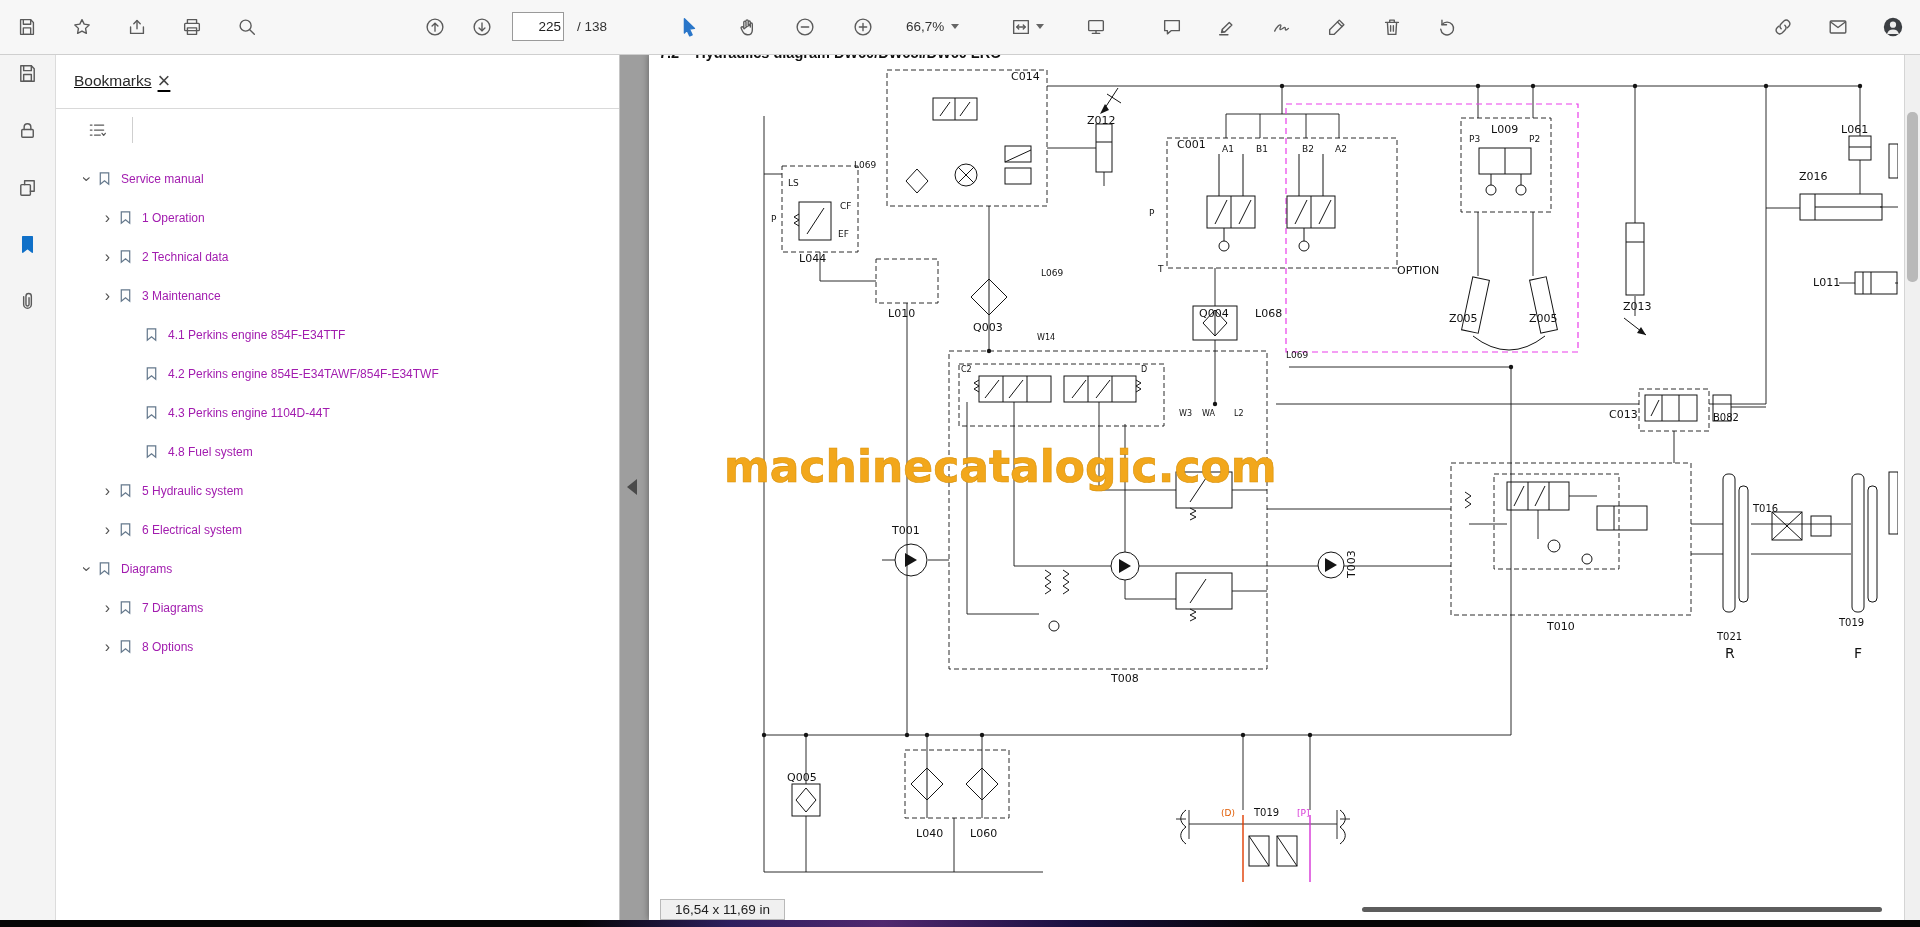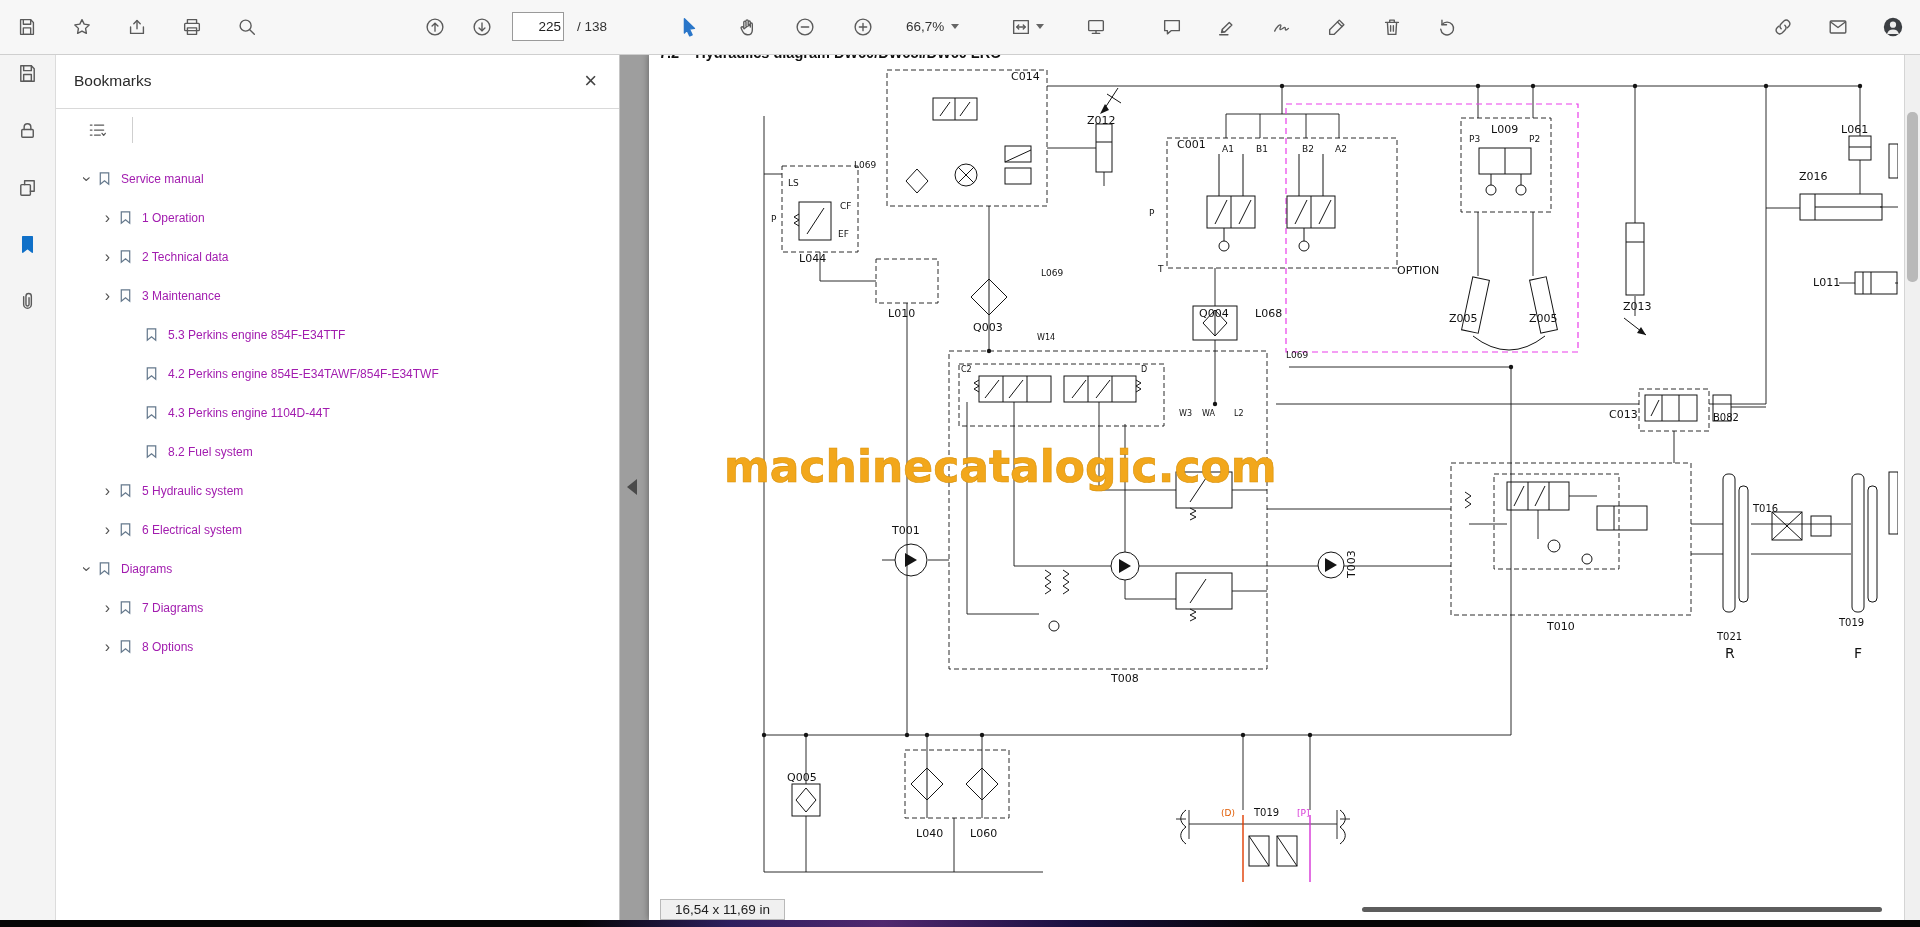--- a/index.html
+++ b/index.html
@@ -17,21 +17,21 @@
   .caret{width:0;height:0;border-left:4px solid transparent;border-right:4px solid transparent;border-top:5px solid #666;margin-left:2px;}
   .zoom-btn{display:flex;align-items:center;gap:5px;background:none;border:none;cursor:pointer;padding:4px 2px;font-family:inherit;}
   .combo{display:flex;align-items:center;gap:2px;background:none;border:none;cursor:pointer;padding:0;}
 
   
   .main{position:absolute;top:54px;left:0;right:0;bottom:7px;display:flex;}
   .rail{width:55px;background:#f4f4f4;border-right:1px solid #dcdcdc;display:flex;flex-direction:column;align-items:center;padding-top:2px;gap:23px;flex:0 0 auto;}
   .rail .tbtn svg{width:23px;height:23px;}
 
   .panel{width:563px;background:#fff;border-right:1px solid #c4c4c4;position:relative;flex:0 0 auto;}
-  .panel-header{height:54px;display:flex;align-items:center;justify-content:space-between;padding:0 16px 0 18px;border-bottom:1px solid #d9d9d9;}
+  .panel-header{height:54px;display:flex;align-items:center;padding:0 16px 0 18px;border-bottom:1px solid #d9d9d9;text-decoration:underline;}
   .panel-title{font-size:15.5px;color:#2b2b2b;}
   .panel-close{font-size:22px;line-height:1;color:#444;background:none;border:none;cursor:pointer;padding:2px 6px;}
   .panel-toolbar{height:42px;display:flex;align-items:center;padding-left:24px;}
   .vdivider{width:1px;height:26px;background:#cfcfcf;margin-left:18px;}
 
   .tree{padding-top:8px;}
   .bm-row{display:flex;align-items:center;height:39px;cursor:pointer;}
   .bm-row.lvl0{padding-left:20px;}
   .bm-row.lvl1{padding-left:41px;}
   .bm-row.lvl2{padding-left:67px;}
@@ -307,21 +307,21 @@
             </span>
             <span class="bmlabel underline">3 Maintenance</span>
           </div>
           <div class="bm-row lvl2">
             <span class="chev"></span>
             <span class="bmicon">
               <svg viewBox="0 0 16 16" width="15" height="15">
                 <path d="M3.5 2h9v12l-4.5-3.6L3.5 14z" fill="#fdfdfd" stroke="#64788c" stroke-width="1.3"></path>
               </svg>
             </span>
-            <span class="bmlabel">5.3 Perkins engine 854F-E34TTF</span>
+            <span class="bmlabel">4.1 Perkins engine 854F-E34TTF</span>
           </div>
           <div class="bm-row lvl2">
             <span class="chev"></span>
             <span class="bmicon">
               <svg viewBox="0 0 16 16" width="15" height="15">
                 <path d="M3.5 2h9v12l-4.5-3.6L3.5 14z" fill="#fdfdfd" stroke="#64788c" stroke-width="1.3"></path>
               </svg>
             </span>
             <span class="bmlabel">4.2 Perkins engine 854E-E34TAWF/854F-E34TWF</span>
           </div>
@@ -334,21 +334,21 @@
             </span>
             <span class="bmlabel">4.3 Perkins engine 1104D-44T</span>
           </div>
           <div class="bm-row lvl2">
             <span class="chev"></span>
             <span class="bmicon">
               <svg viewBox="0 0 16 16" width="15" height="15">
                 <path d="M3.5 2h9v12l-4.5-3.6L3.5 14z" fill="#fdfdfd" stroke="#64788c" stroke-width="1.3"></path>
               </svg>
             </span>
-            <span class="bmlabel">8.2 Fuel system</span>
+            <span class="bmlabel">4.8 Fuel system</span>
           </div>
           <div class="bm-row lvl1">
             <span class="chev">›</span>
             <span class="bmicon">
               <svg viewBox="0 0 16 16" width="15" height="15">
                 <path d="M3.5 2h9v12l-4.5-3.6L3.5 14z" fill="#fdfdfd" stroke="#64788c" stroke-width="1.3"></path>
               </svg>
             </span>
             <span class="bmlabel">5 Hydraulic system</span>
           </div>

